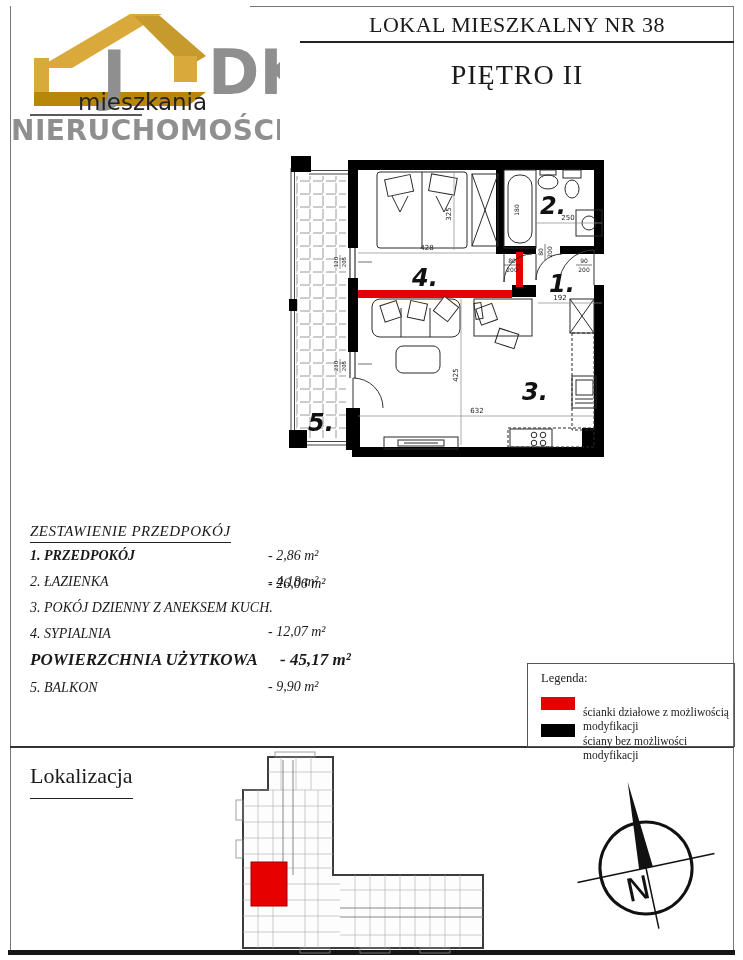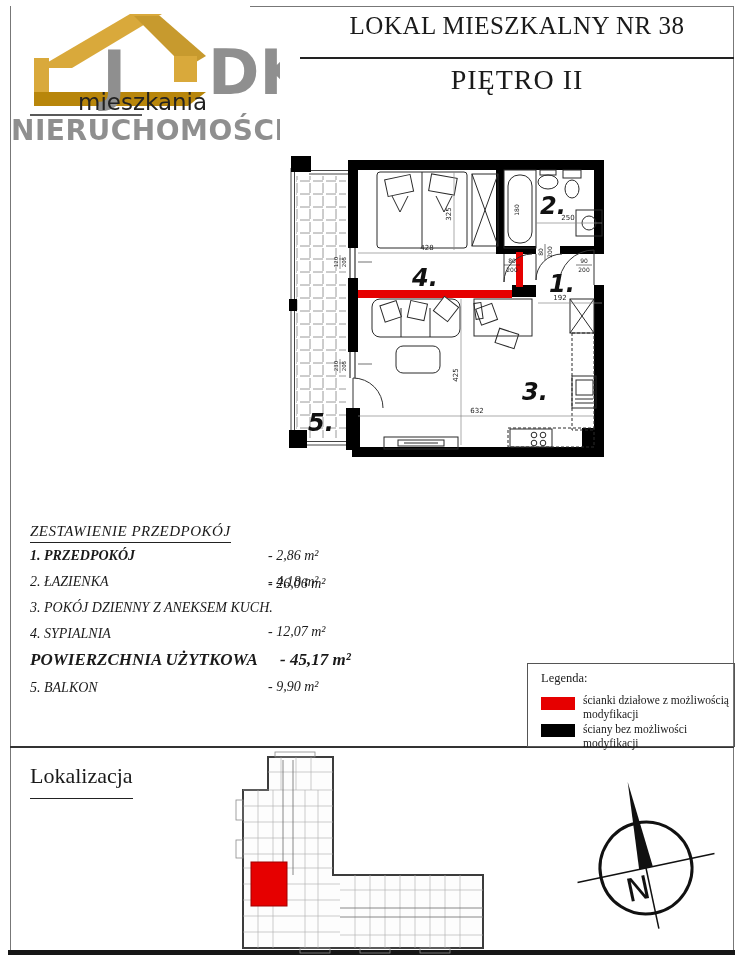--- a/index.html
+++ b/index.html
@@ -7,33 +7,33 @@
         font-family:"Liberation Serif",serif;color:#1a1a1a;}
   .abs{position:absolute;}
   
   .frame-left{left:10px;top:6px;width:1px;height:945px;background:#777;}
   .frame-right{left:733px;top:6px;width:1px;height:945px;background:#777;}
   .frame-top{left:250px;top:6px;width:484px;height:1px;background:#777;}
   .frame-bottom{left:8px;top:950px;width:727px;height:5px;background:#161616;}
   .section-divider{left:10px;top:746px;width:724px;height:2px;background:#333;}
   
   #title-block{left:300px;top:12px;width:434px;text-align:center;}
-  #title-line1{font-size:25px;letter-spacing:.5px;border-bottom:2px solid #222;padding-bottom:17px;}
-  #title-line2{font-size:28px;margin-top:5px;letter-spacing:1px;}
+  #title-line1{font-size:22px;letter-spacing:.5px;border-bottom:2px solid #222;padding-bottom:3px;}
+  #title-line2{font-size:28px;margin-top:16px;letter-spacing:1px;}
   
   .tbl-head{left:30px;top:523px;font-size:15px;font-style:italic;letter-spacing:.5px;
             border-bottom:1.2px solid #222;padding-bottom:2px;}
   .tbl-name{left:30px;font-size:14px;font-style:italic;white-space:nowrap;}
   .tbl-area{left:268px;font-size:14px;font-style:italic;white-space:nowrap;}
   .tbl-bold{font-weight:bold;font-size:17px;}
   
   #legend-box{left:527px;top:663px;width:206px;height:82px;border:1px solid #555;font-size:11.5px;}
   #legend-title{left:13px;top:7px;font-size:12.5px;}
   .legend-swatch{width:34px;height:13px;}
-  .legend-label{width:150px;line-height:13.5px;}
+  .legend-label{width:150px;line-height:13.5px;margin-top:12px;}
   
   #loc-heading{left:30px;top:763px;font-size:22px;border-bottom:1.5px solid #222;padding-bottom:9px;}
   svg text{font-family:"DejaVu Sans",sans-serif;}
   svg .roomnum{font-family:"Liberation Serif",serif;font-weight:bold;font-style:italic;}
 </style>
 </head>
 <body>
 
 <div id="page">
 

